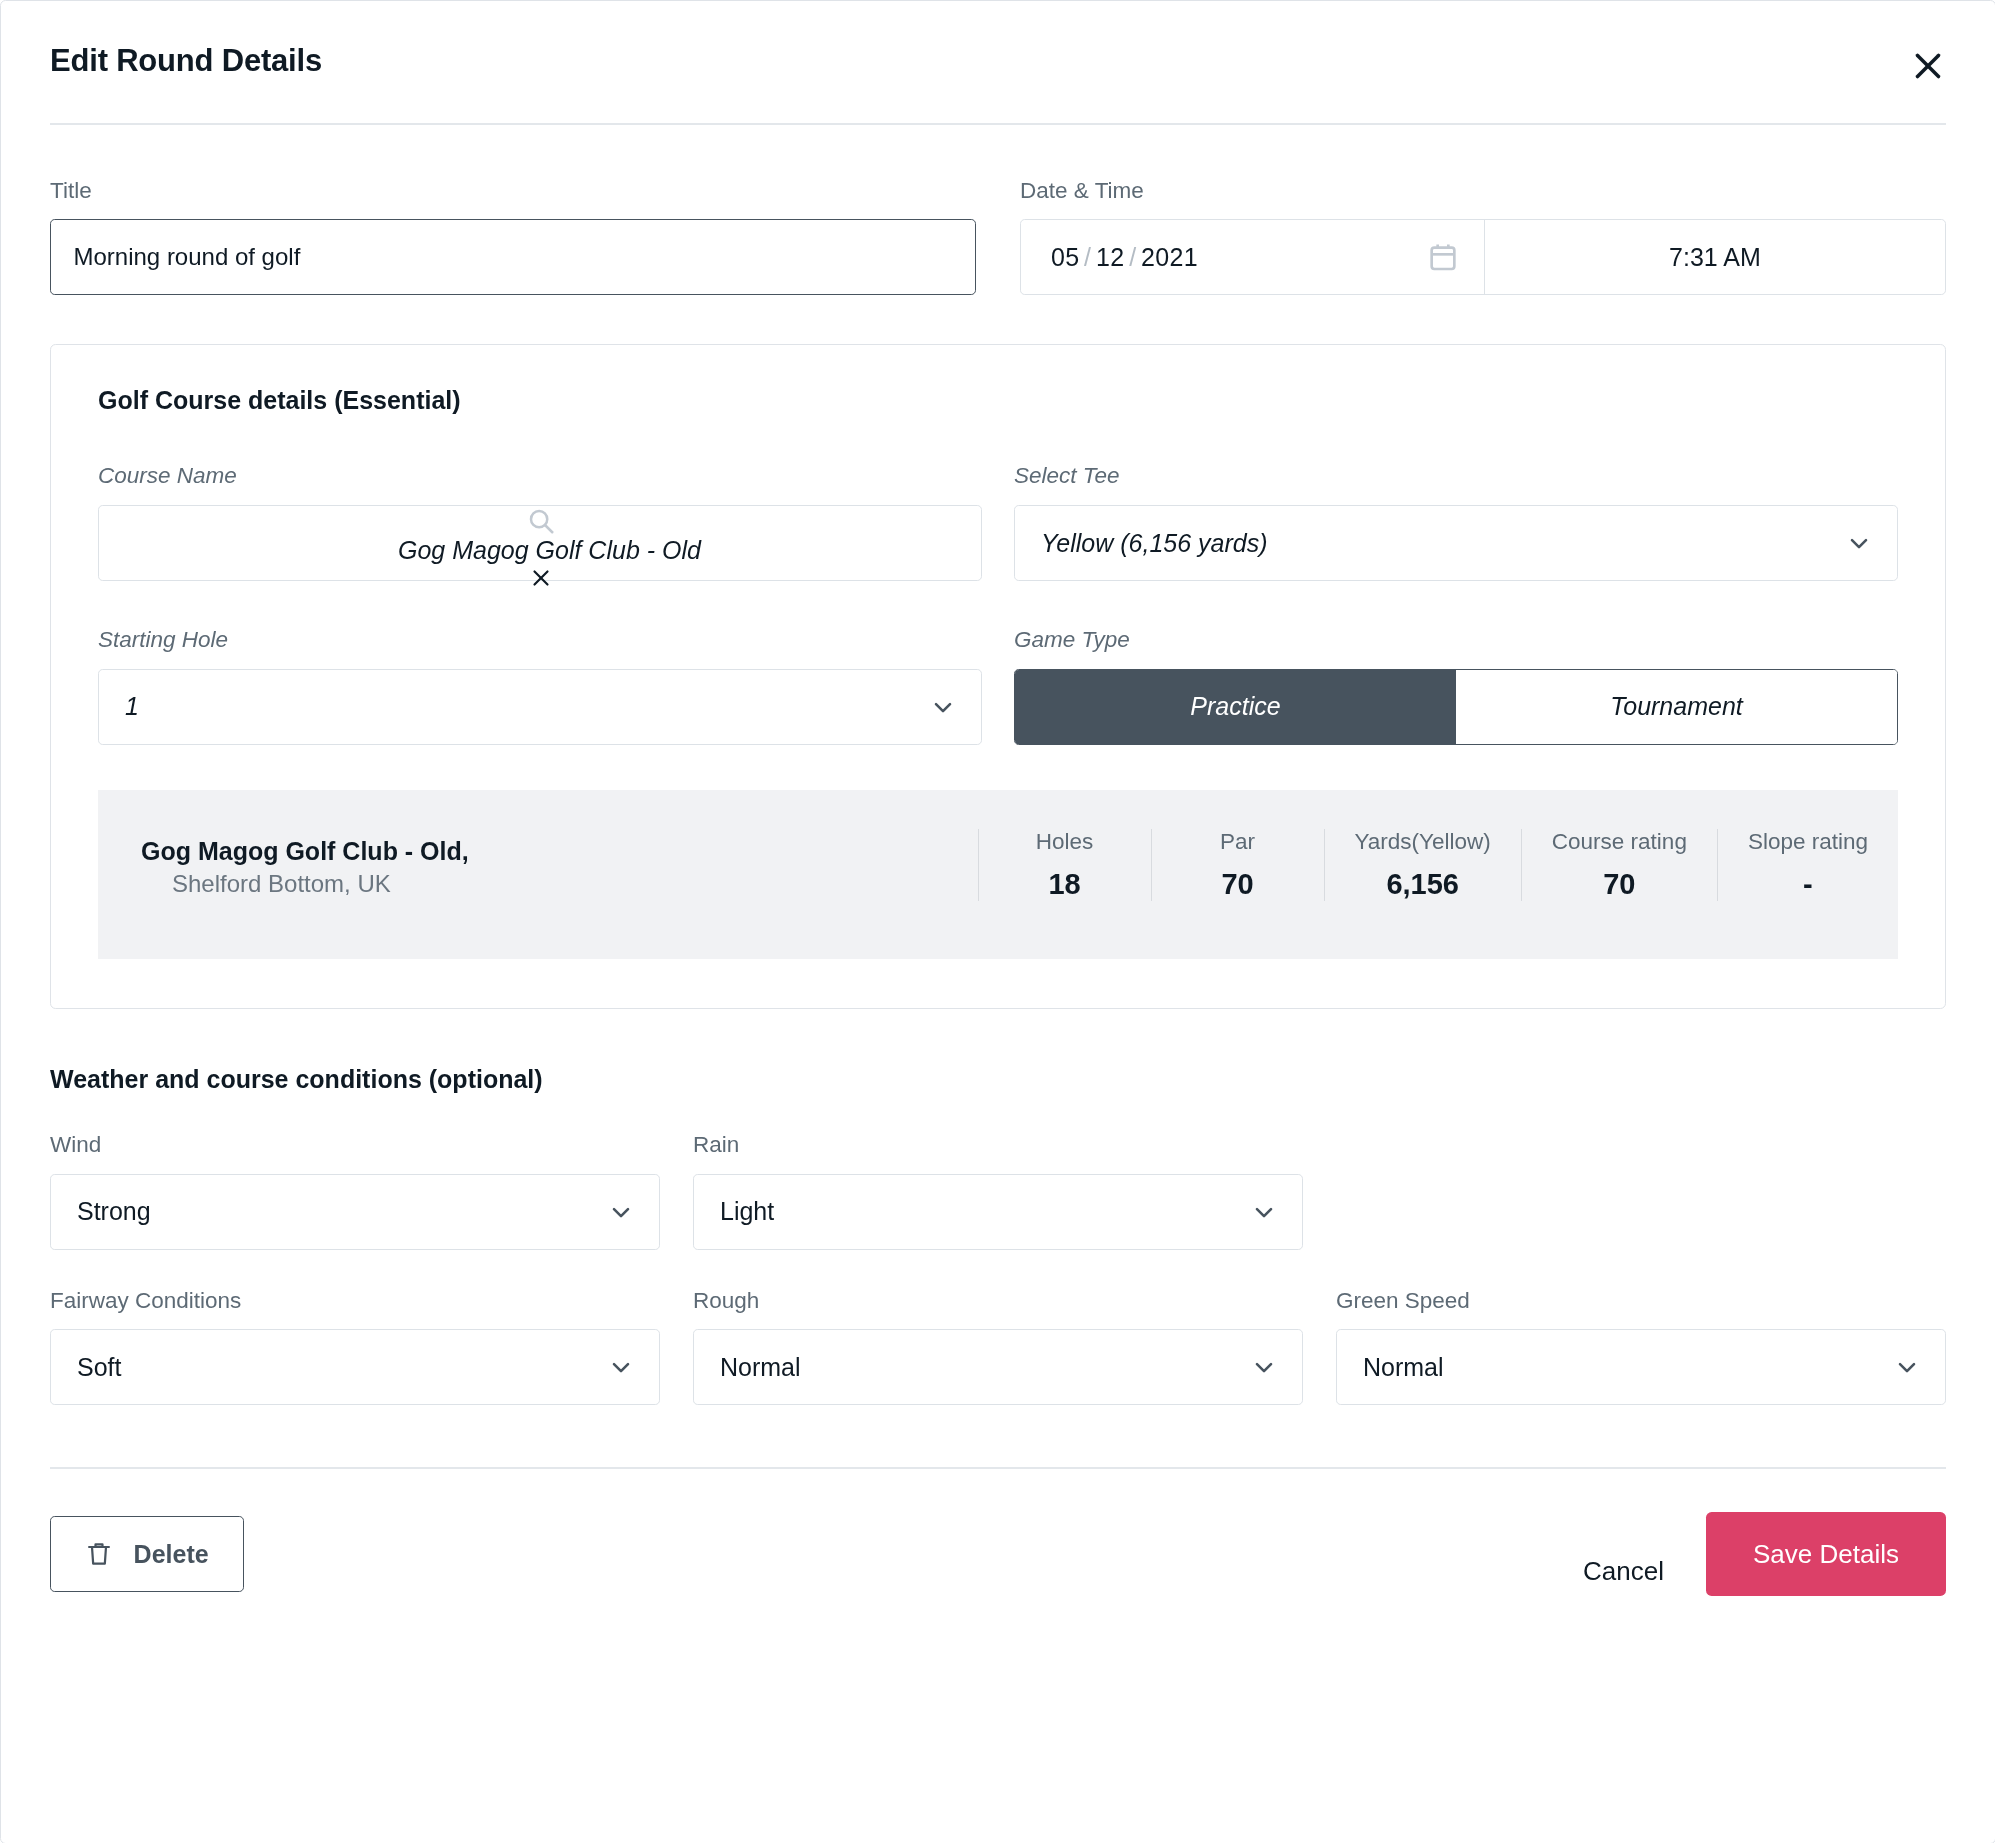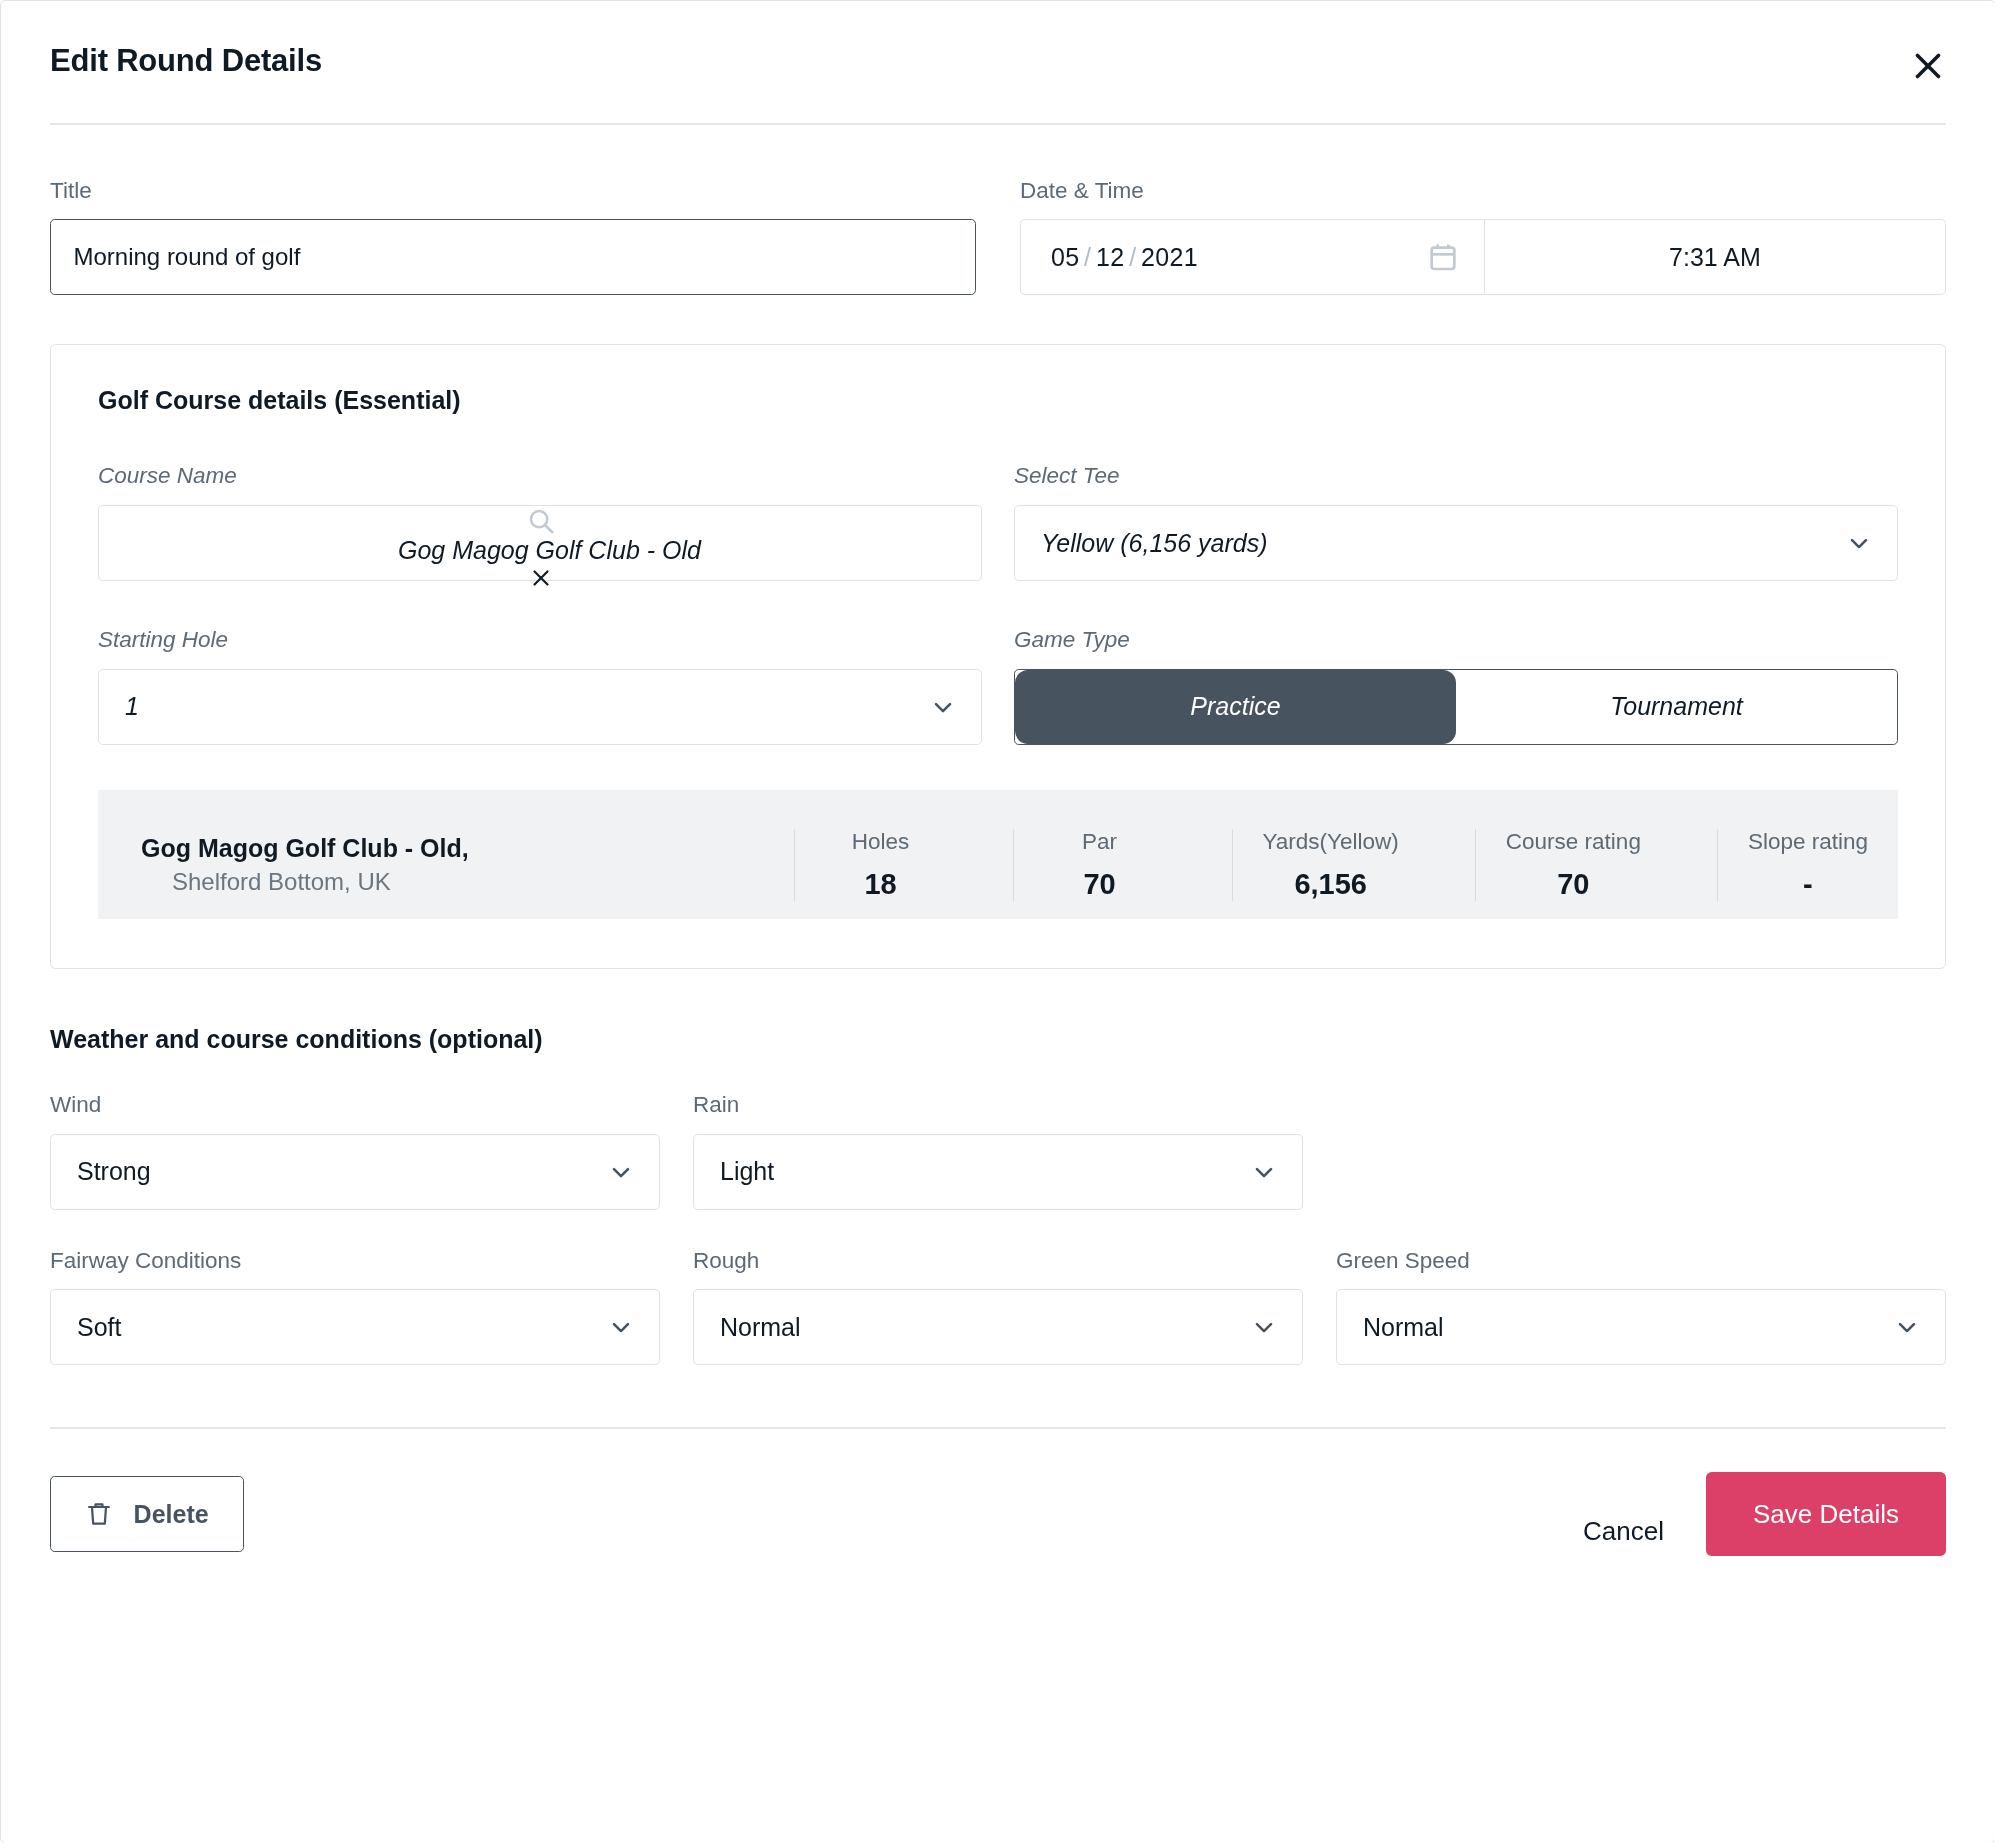--- a/index.html
+++ b/index.html
@@ -194,35 +194,33 @@
   .seg {
     flex: 1;
     display: flex;
     align-items: center;
     justify-content: center;
     font-size: 25px;
     cursor: pointer;
     background: #ffffff;
     color: #0f1a24;
     user-select: none;
-    border-radius: 13px;
   }
   .seg.active {
     background: #47535e;
     color: #ffffff;
   }
 
   
   .summary {
     margin-top: 45px;
     background: #f1f2f4;
     display: flex;
-    align-items: center;
-    padding: 39px 0 18px 0;
-    gap: 46px;
+    align-items: flex-end;
+    padding: 39px 0 58px 0;
   }
   .summary-name {
     flex: 1;
     padding: 0 43px;
     display: flex;
     flex-direction: column;
     justify-content: center;
   }
   .summary-name .line1 {
     font-size: 25px;

